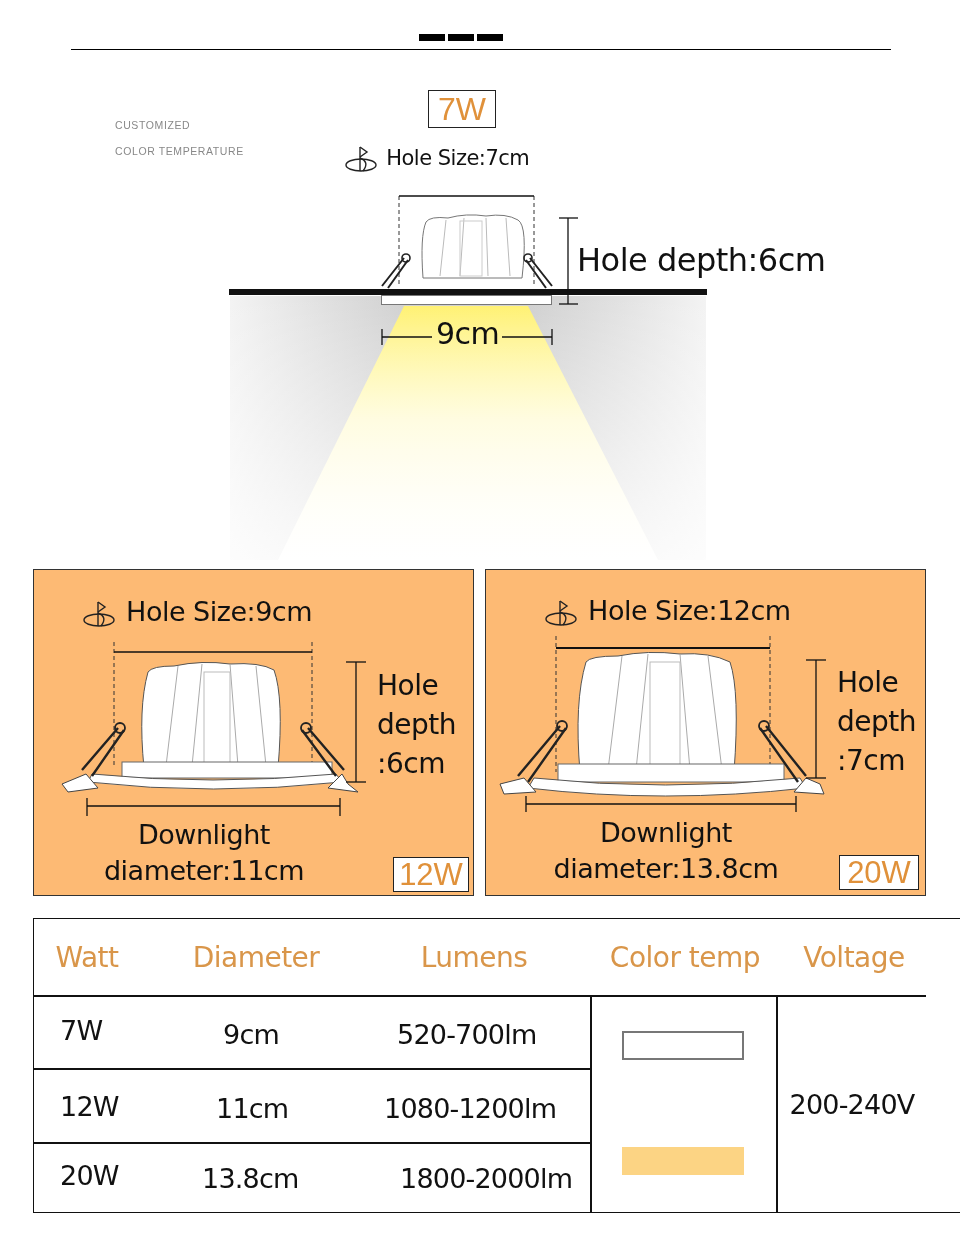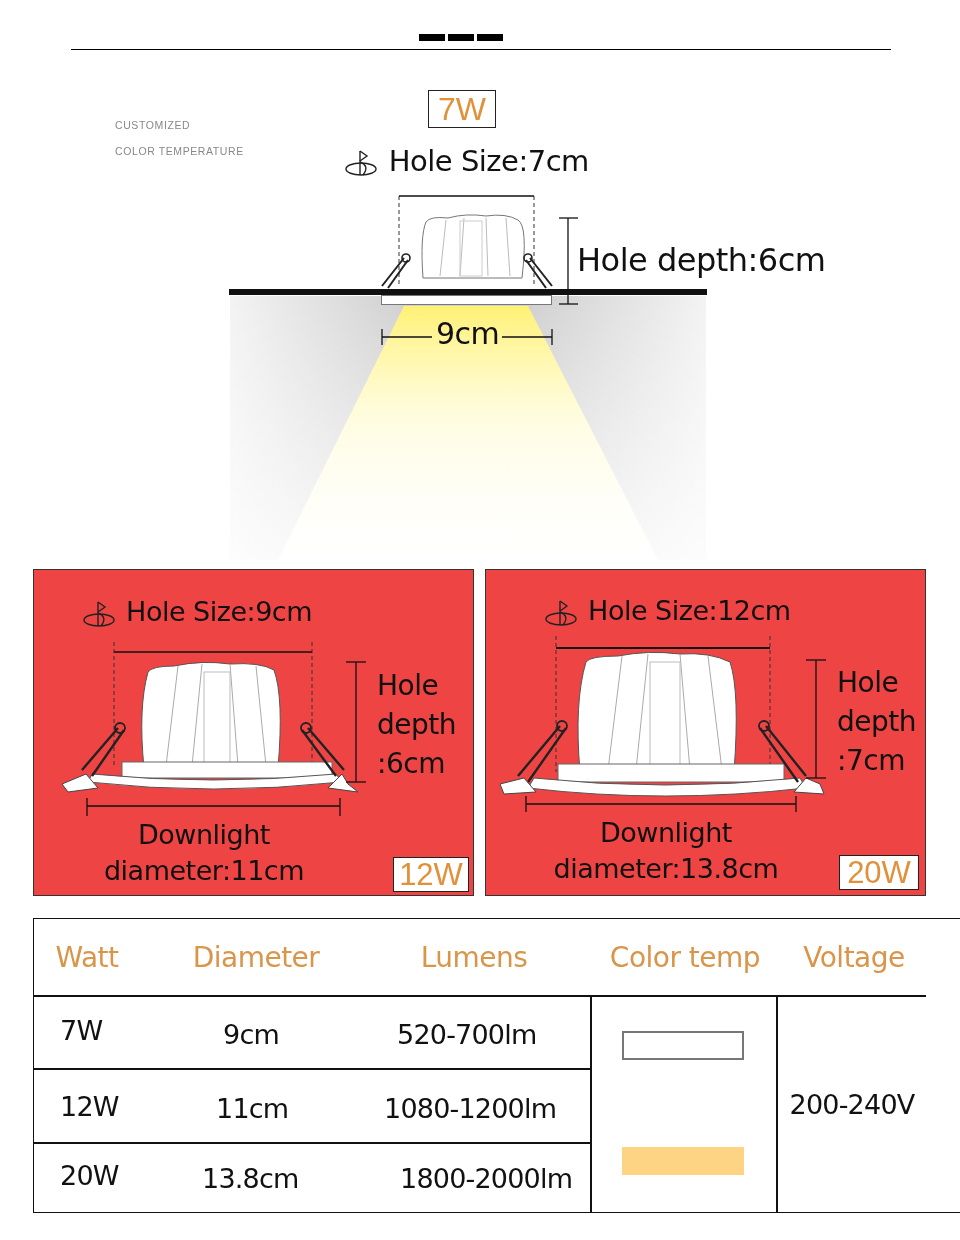--- a/index.html
+++ b/index.html
@@ -20,21 +20,21 @@
   .hole-icon { display: inline-block; vertical-align: middle; }
 
   
   .ceiling-wall { left: 230px; top: 296px; width: 476px; height: 264px;
     background: linear-gradient(90deg, #f3f3f3 0%, #cfcfcf 38%, #cfcfcf 62%, #f3f3f3 100%); }
   .ceiling-fade { left: 230px; top: 296px; width: 476px; height: 264px;
     background: linear-gradient(180deg, rgba(255,255,255,0) 0%, rgba(255,255,255,0.55) 70%, rgba(255,255,255,0.8) 100%); }
   .ceiling-line { left: 229px; top: 289px; width: 478px; height: 6px; background: #111; }
   .trim-bar { left: 381px; top: 295px; width: 171px; height: 10px; border: 1.5px solid #777; background: #fff; }
 
-  .panel { border: 1px solid #333; background: #ef4444; }
+  .panel { border: 1px solid #333; background: #fdba74; }
 
   
   .spec-table { left: 33px; top: 918px; width: 947px; height: 295px; border: 1.5px solid #111; padding-left: 48px; }
   .th { position: absolute; top: 0; height: 76px; display: flex; align-items: center; justify-content: center;
         color: #d9964a; font-family: "DejaVu Sans", sans-serif; font-size: 28px; letter-spacing: -0.5px; }
   .hline { position: absolute; height: 1.5px; background: #111; }
   .vline { position: absolute; width: 1.5px; background: #111; }
   .td { position: absolute; font-size: 27px; letter-spacing: -0.8px; color: #111; white-space: nowrap; }
 </style>
 </head>
@@ -43,21 +43,21 @@
 <div class="abs hdr-bar" style="left:419px"></div>
 <div class="abs hdr-bar" style="left:448px"></div>
 <div class="abs hdr-bar" style="left:477px"></div>
 <div class="abs hdr-line"></div>
 
 <div class="abs custom-label" style="top:119px">CUSTOMIZED</div>
 <div class="abs custom-label" style="top:145px">COLOR TEMPERATURE</div>
 
 <div class="abs watt-badge" style="left:428px; top:90px; width:68px; height:38px; font-size:32px; line-height:36px;">7W</div>
 
-<div class="abs dim-text" style="left:344px; top:144px; font-size:29px;">
+<div class="abs dim-text" style="left:344px; top:144px; font-size:21px;">
   <svg class="hole-icon" width="36" height="30" viewBox="0 0 36 30">
     <ellipse cx="17" cy="21" rx="15" ry="6" fill="none" stroke="#222" stroke-width="1.4"></ellipse>
     <line x1="16" y1="3" x2="16" y2="27" stroke="#222" stroke-width="1.4"></line>
     <path d="M16 3 L23 8 L16 13" fill="none" stroke="#222" stroke-width="1.4"></path>
     <path d="M16 14 Q26 18 19 27" fill="none" stroke="#222" stroke-width="1.4"></path>
   </svg>
   <span>Hole Size:7cm</span>
 </div>
 
 <div class="abs ceiling-wall"></div>

